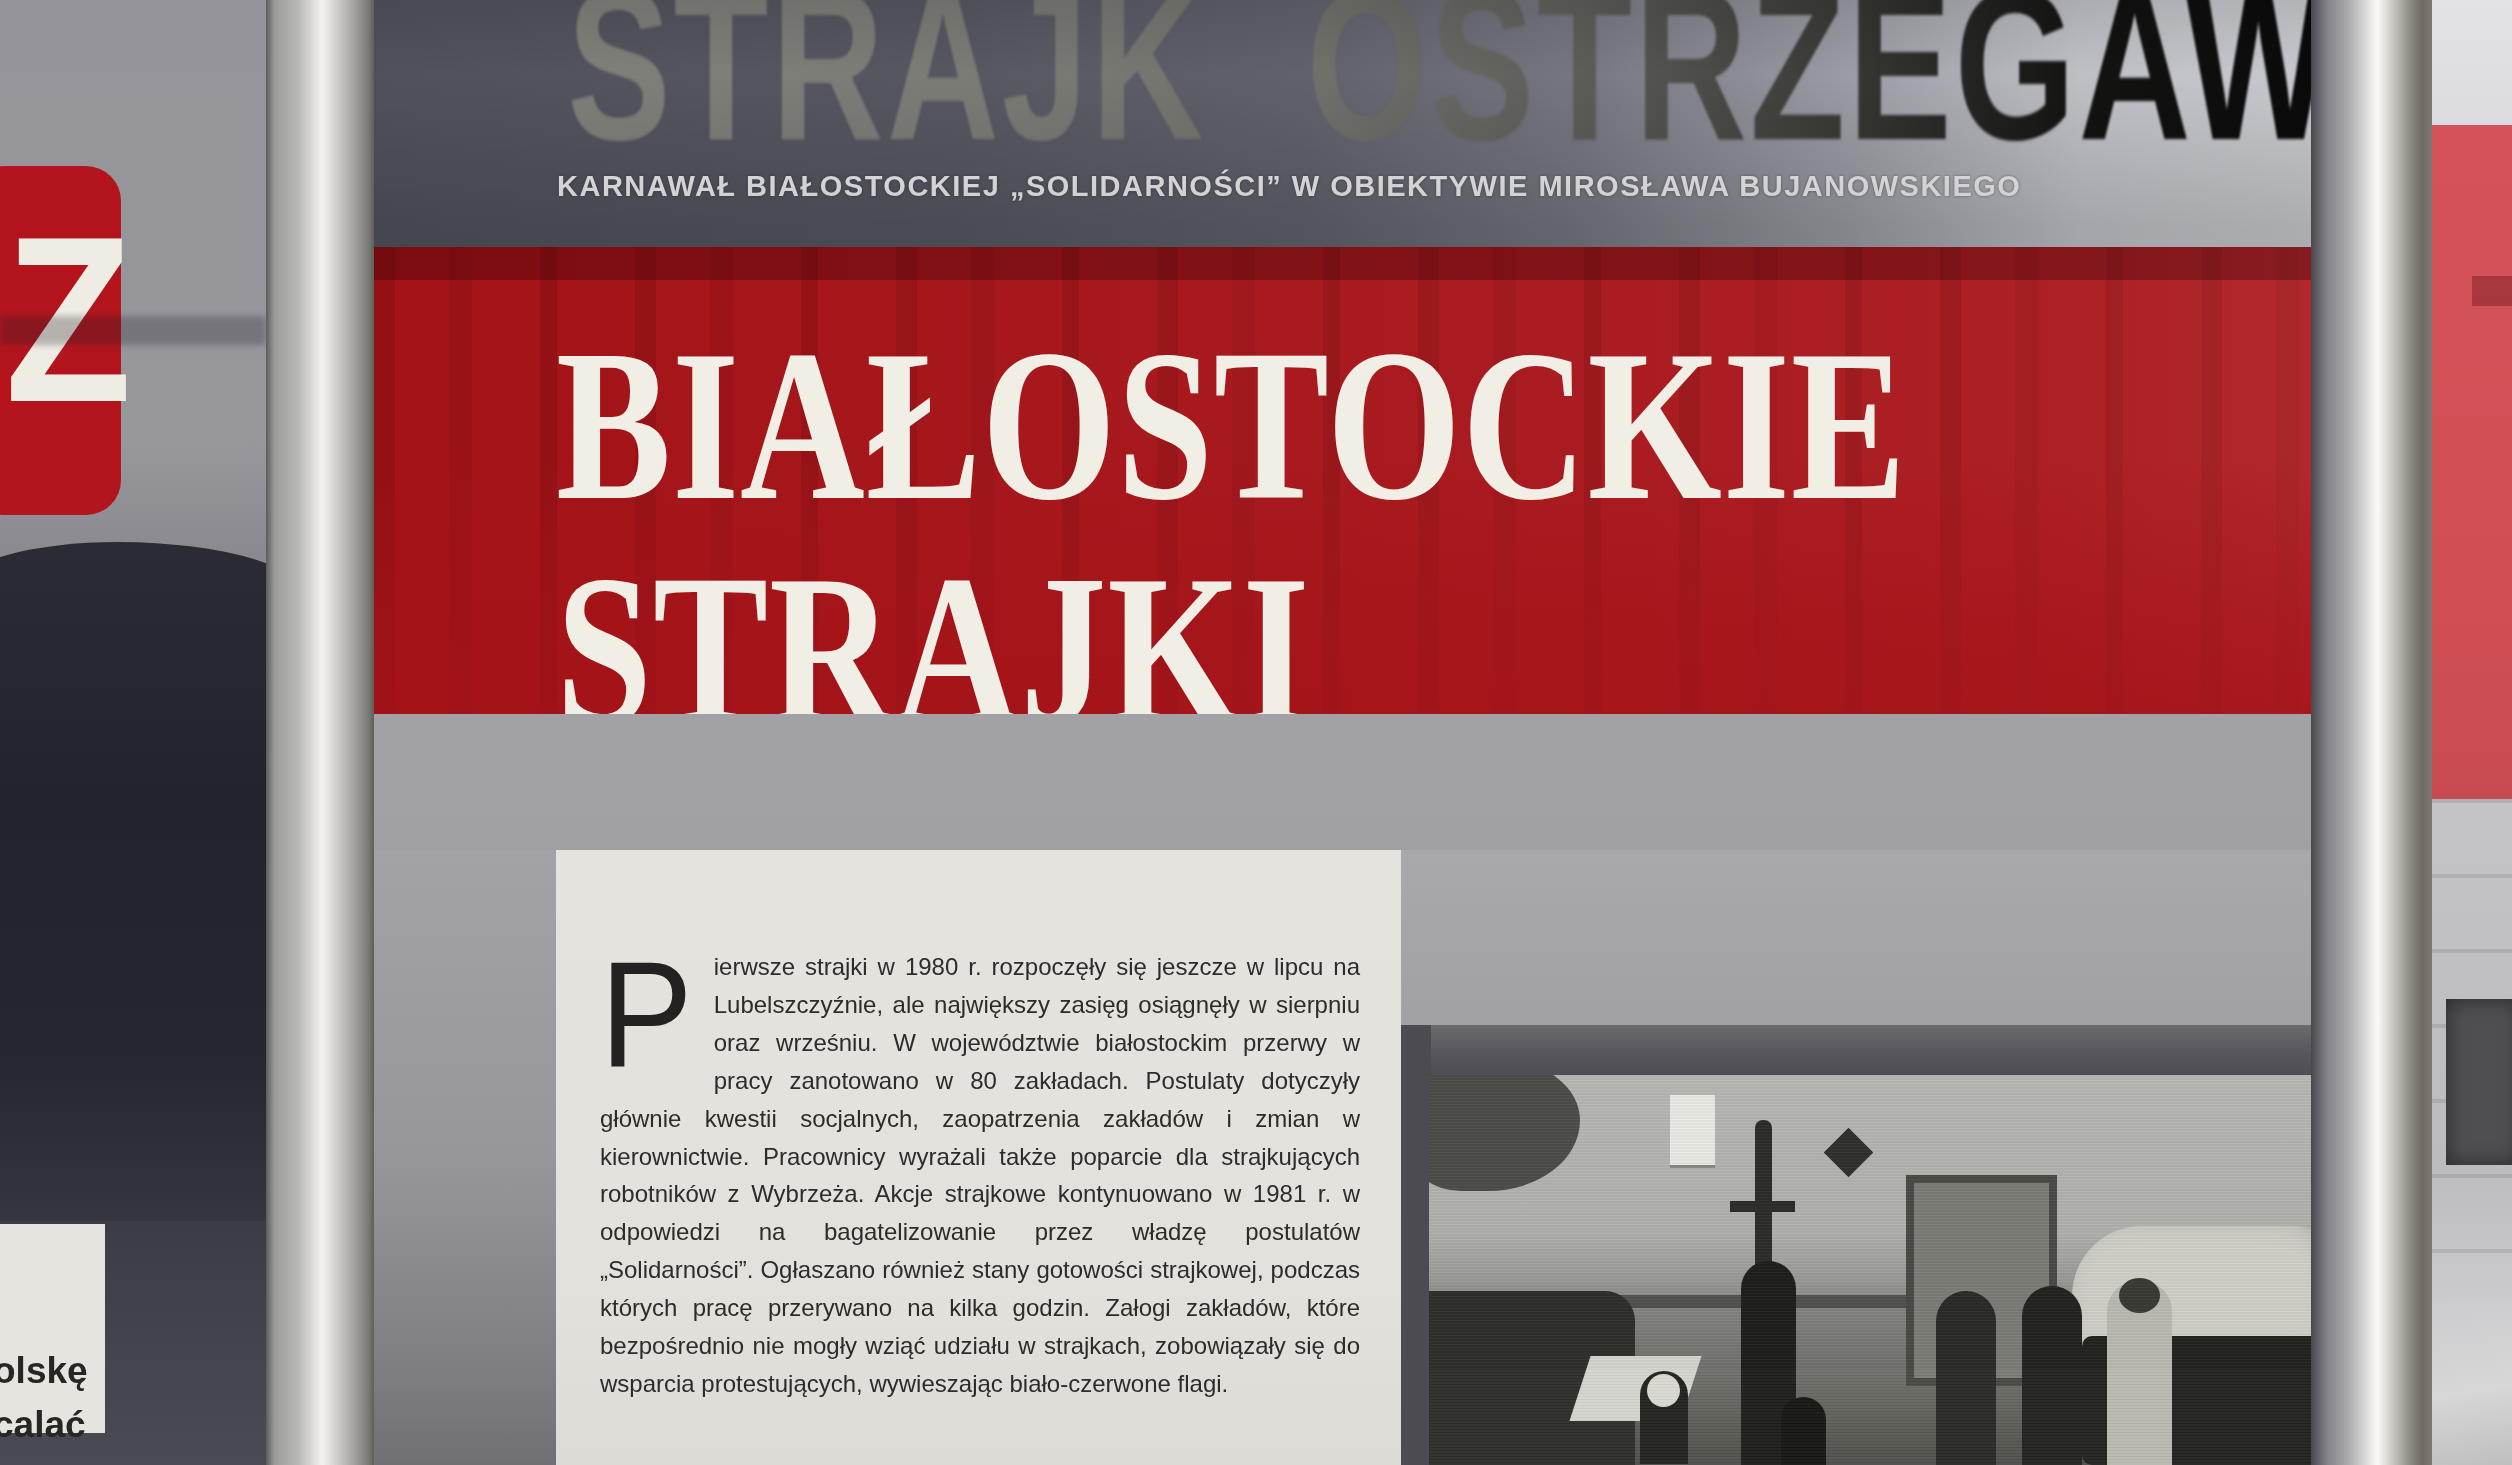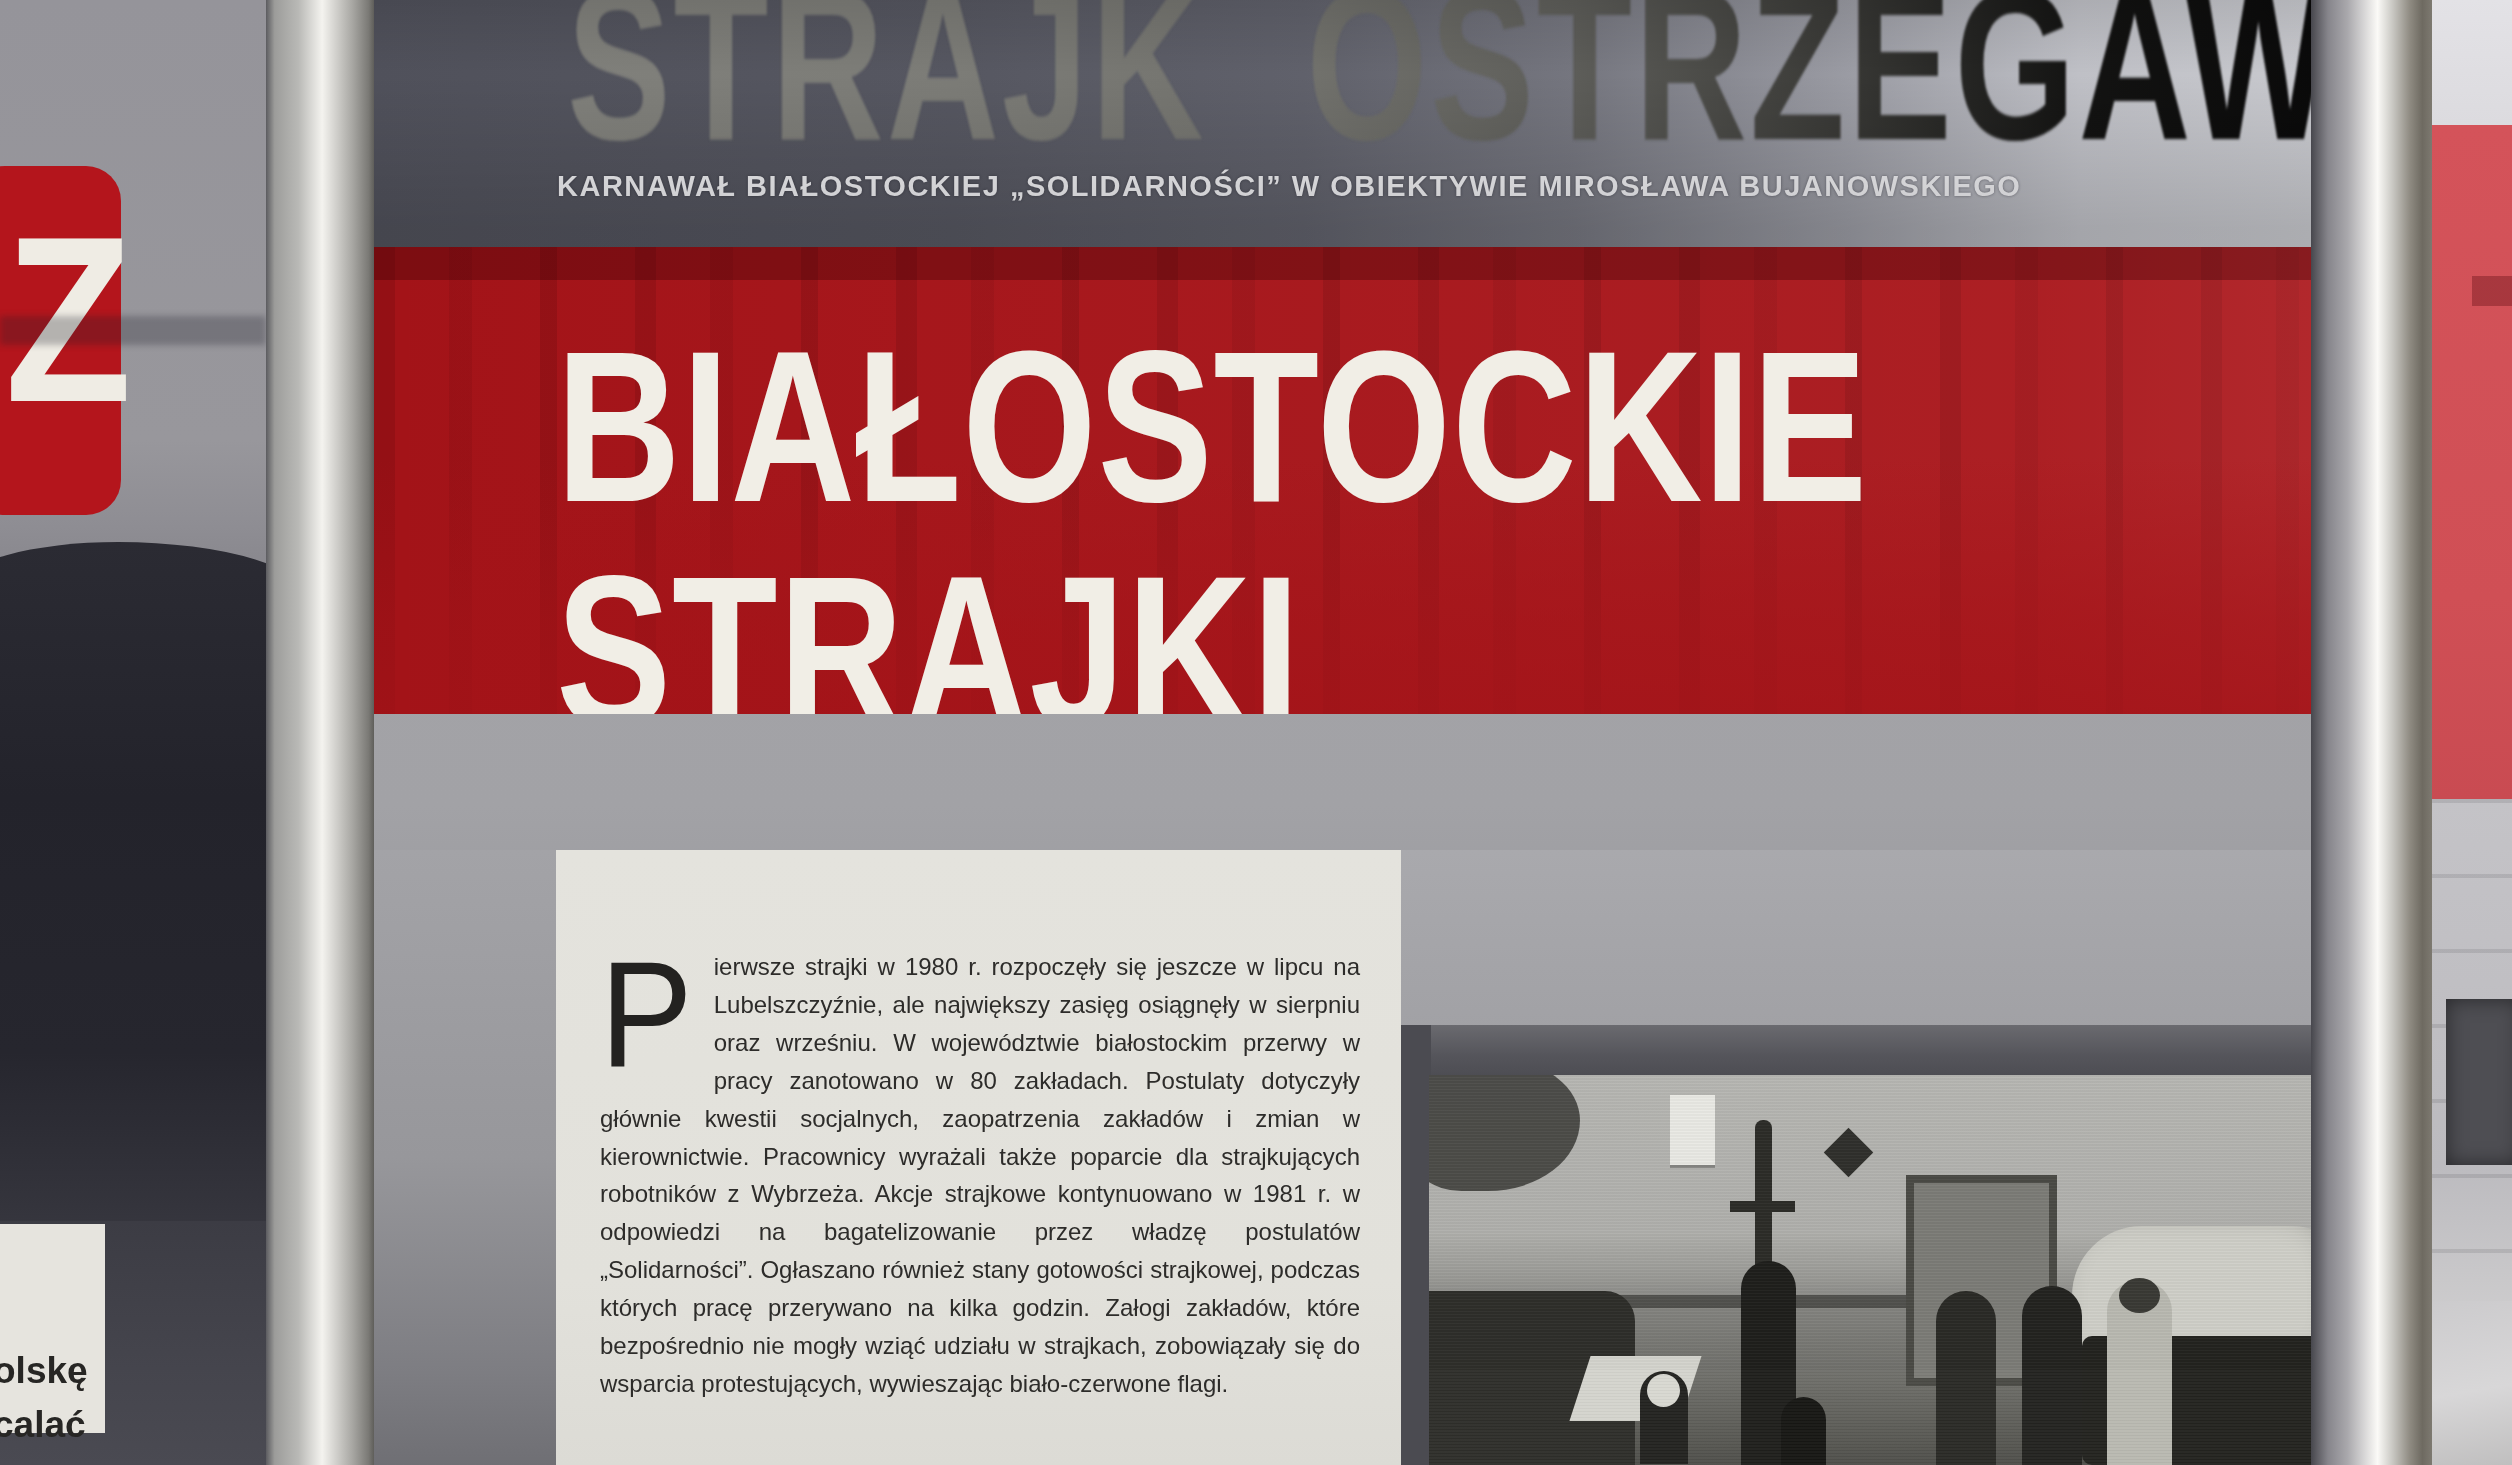--- a/index.html
+++ b/index.html
@@ -54,21 +54,21 @@
           text-shadow:0 0 3px rgba(20,20,30,.45);}
 
   
   .red-band{position:absolute;left:0;top:247px;width:1937px;height:467px;overflow:hidden;
       background:
         linear-gradient(90deg,rgba(255,120,120,0) 0%,rgba(255,140,140,.10) 86%,rgba(255,150,150,.16) 100%),
         repeating-linear-gradient(90deg,
           rgba(70,0,5,.16) 0 21px,rgba(70,0,5,0) 21px 75px,
           rgba(70,0,5,.10) 75px 98px,rgba(70,0,5,0) 98px 166px,
           rgba(70,0,5,.18) 166px 183px,rgba(70,0,5,0) 183px 261px),
-        #a31318;}
+        #a31318; font-family: Liberation Serif, serif;}
   .red-band .band-top{position:absolute;left:0;top:0;width:100%;height:33px;
       background:rgba(40,0,4,.30);}
   .red-band .band-wash{position:absolute;left:0;top:0;width:100%;height:100%;
       background:linear-gradient(180deg,rgba(163,19,24,0) 0%,rgba(163,19,24,0) 45%,rgba(163,19,24,.55) 80%,rgba(163,19,24,.75) 100%);}
   .red-band .band-low-strip{position:absolute;left:0;top:529px;width:100%;height:28px;
       background:rgba(50,0,5,.22);}
   .poster-title{position:absolute;left:182px;white-space:nowrap;
       font-size:216px;font-weight:bold;line-height:1;color:#f1eee6;
       letter-spacing:1px;transform:scaleX(.80);transform-origin:left top;}
   .title-line1{top:71px;}

